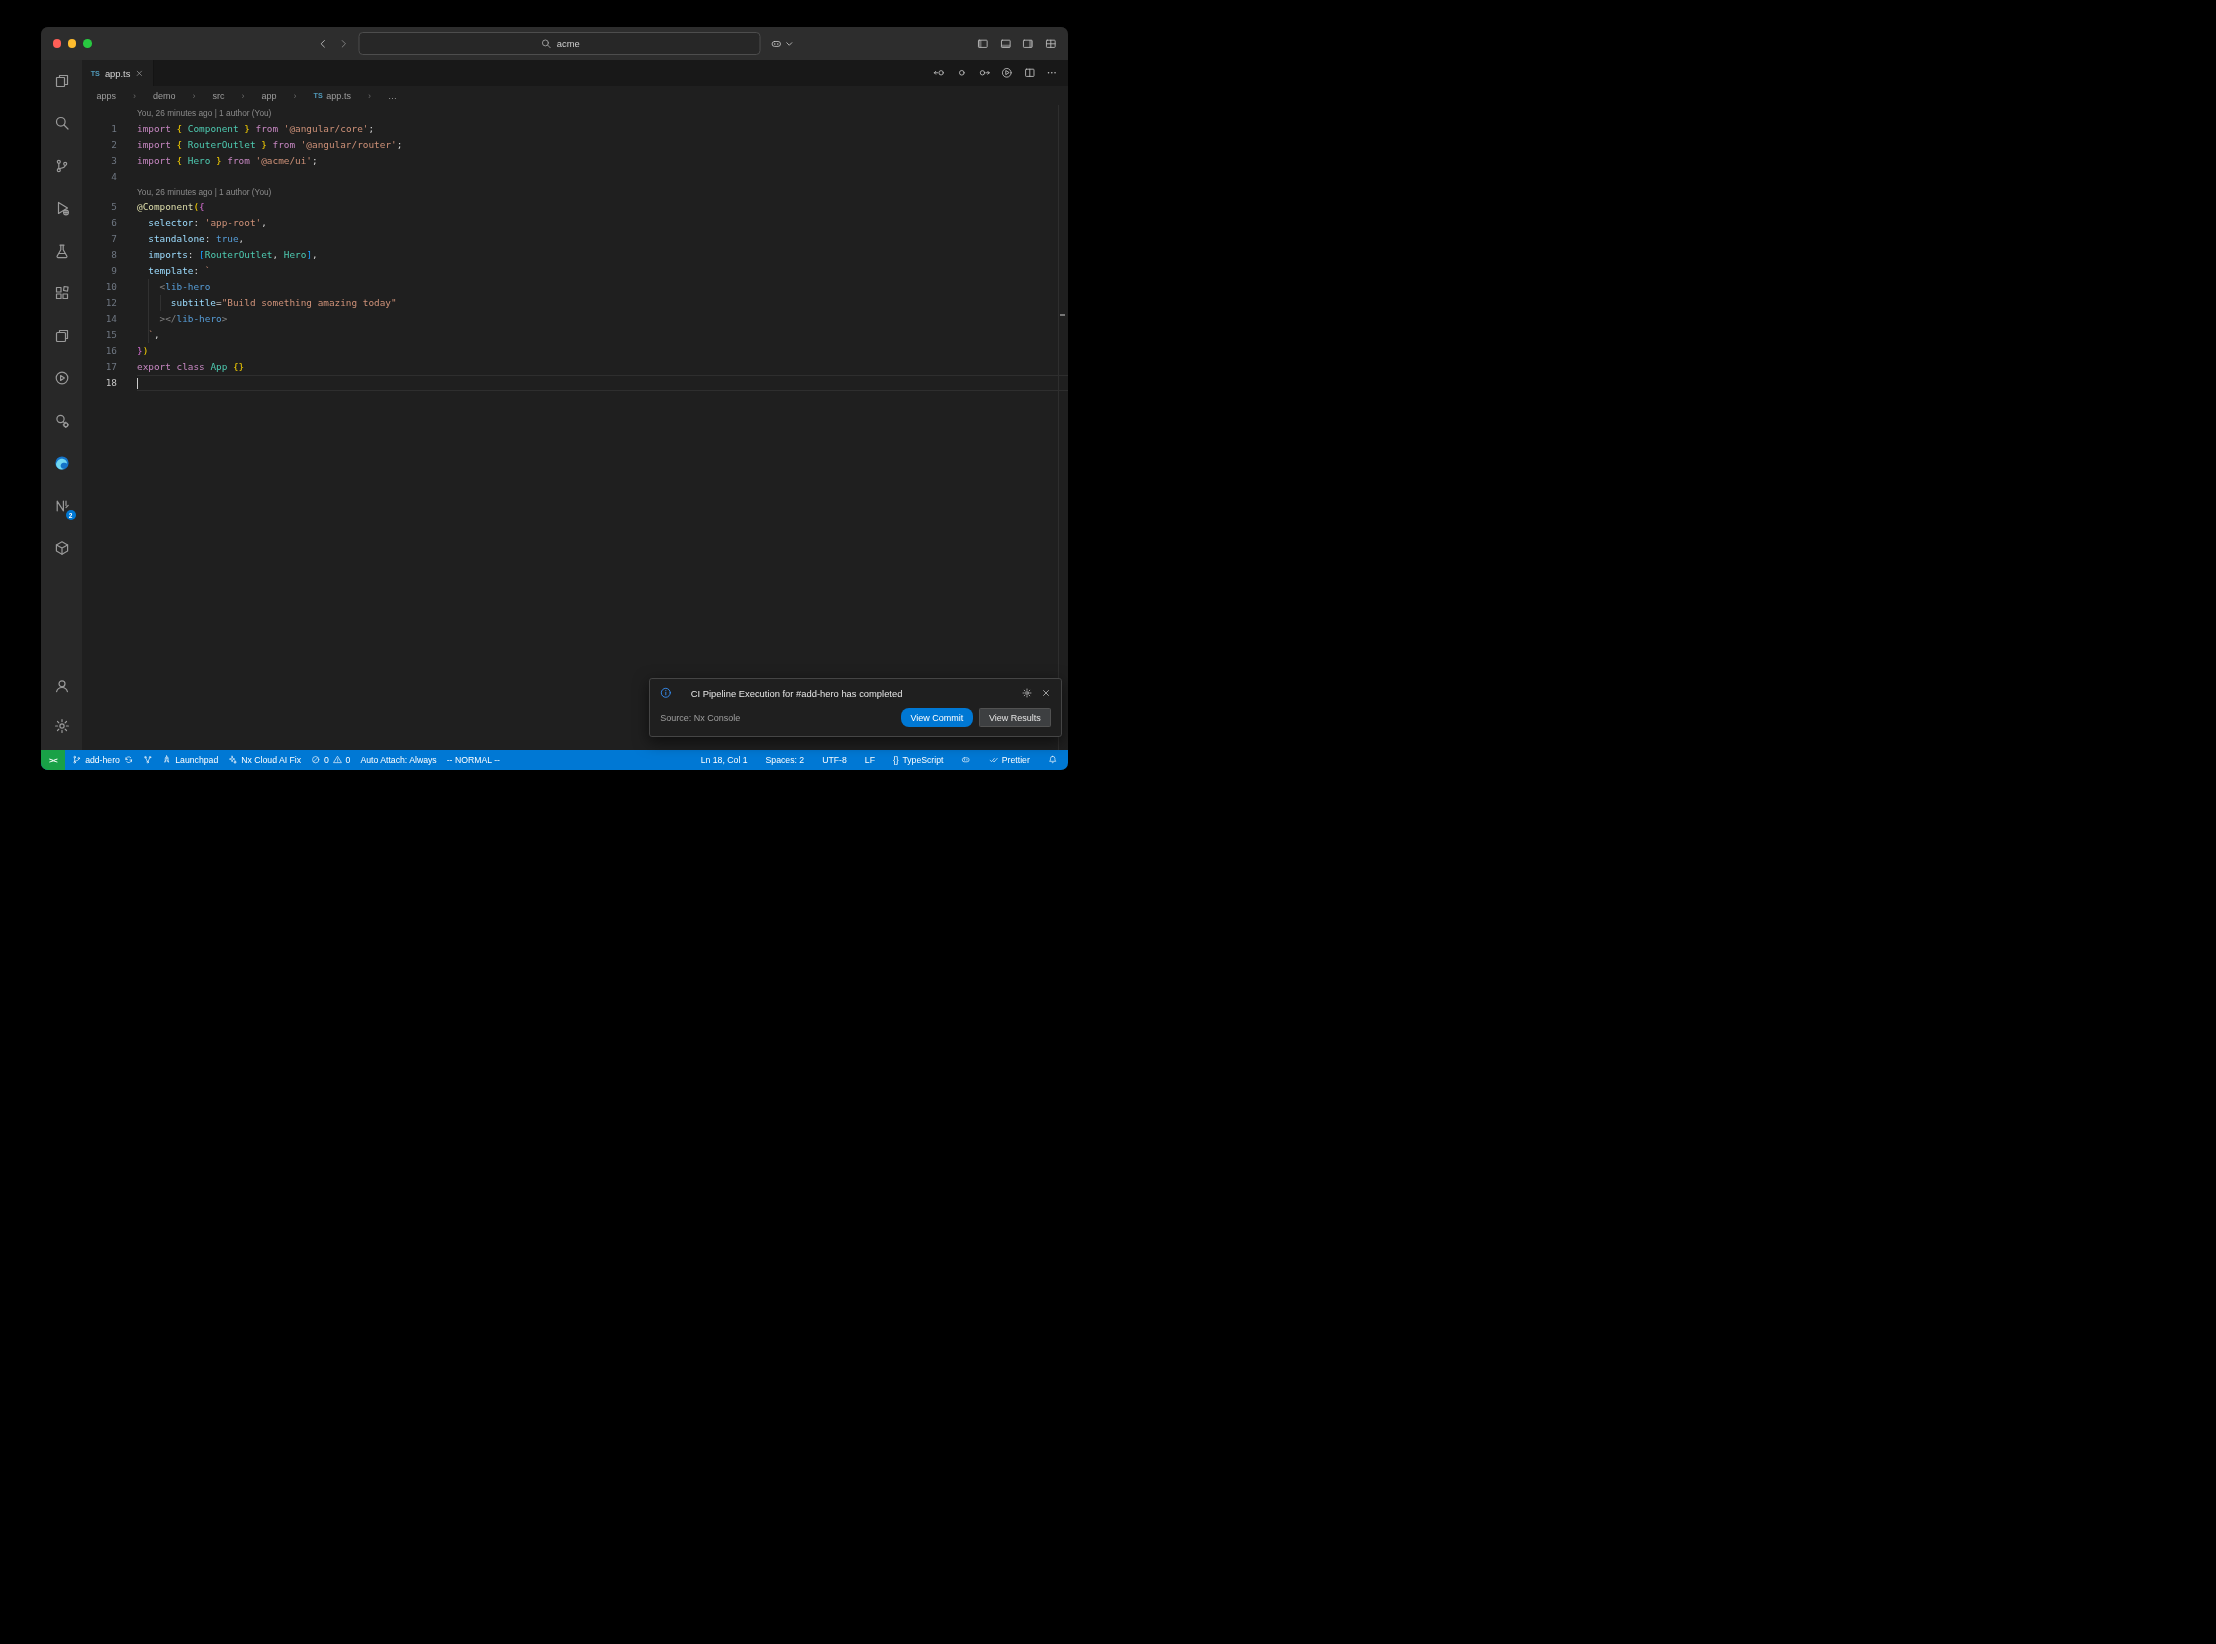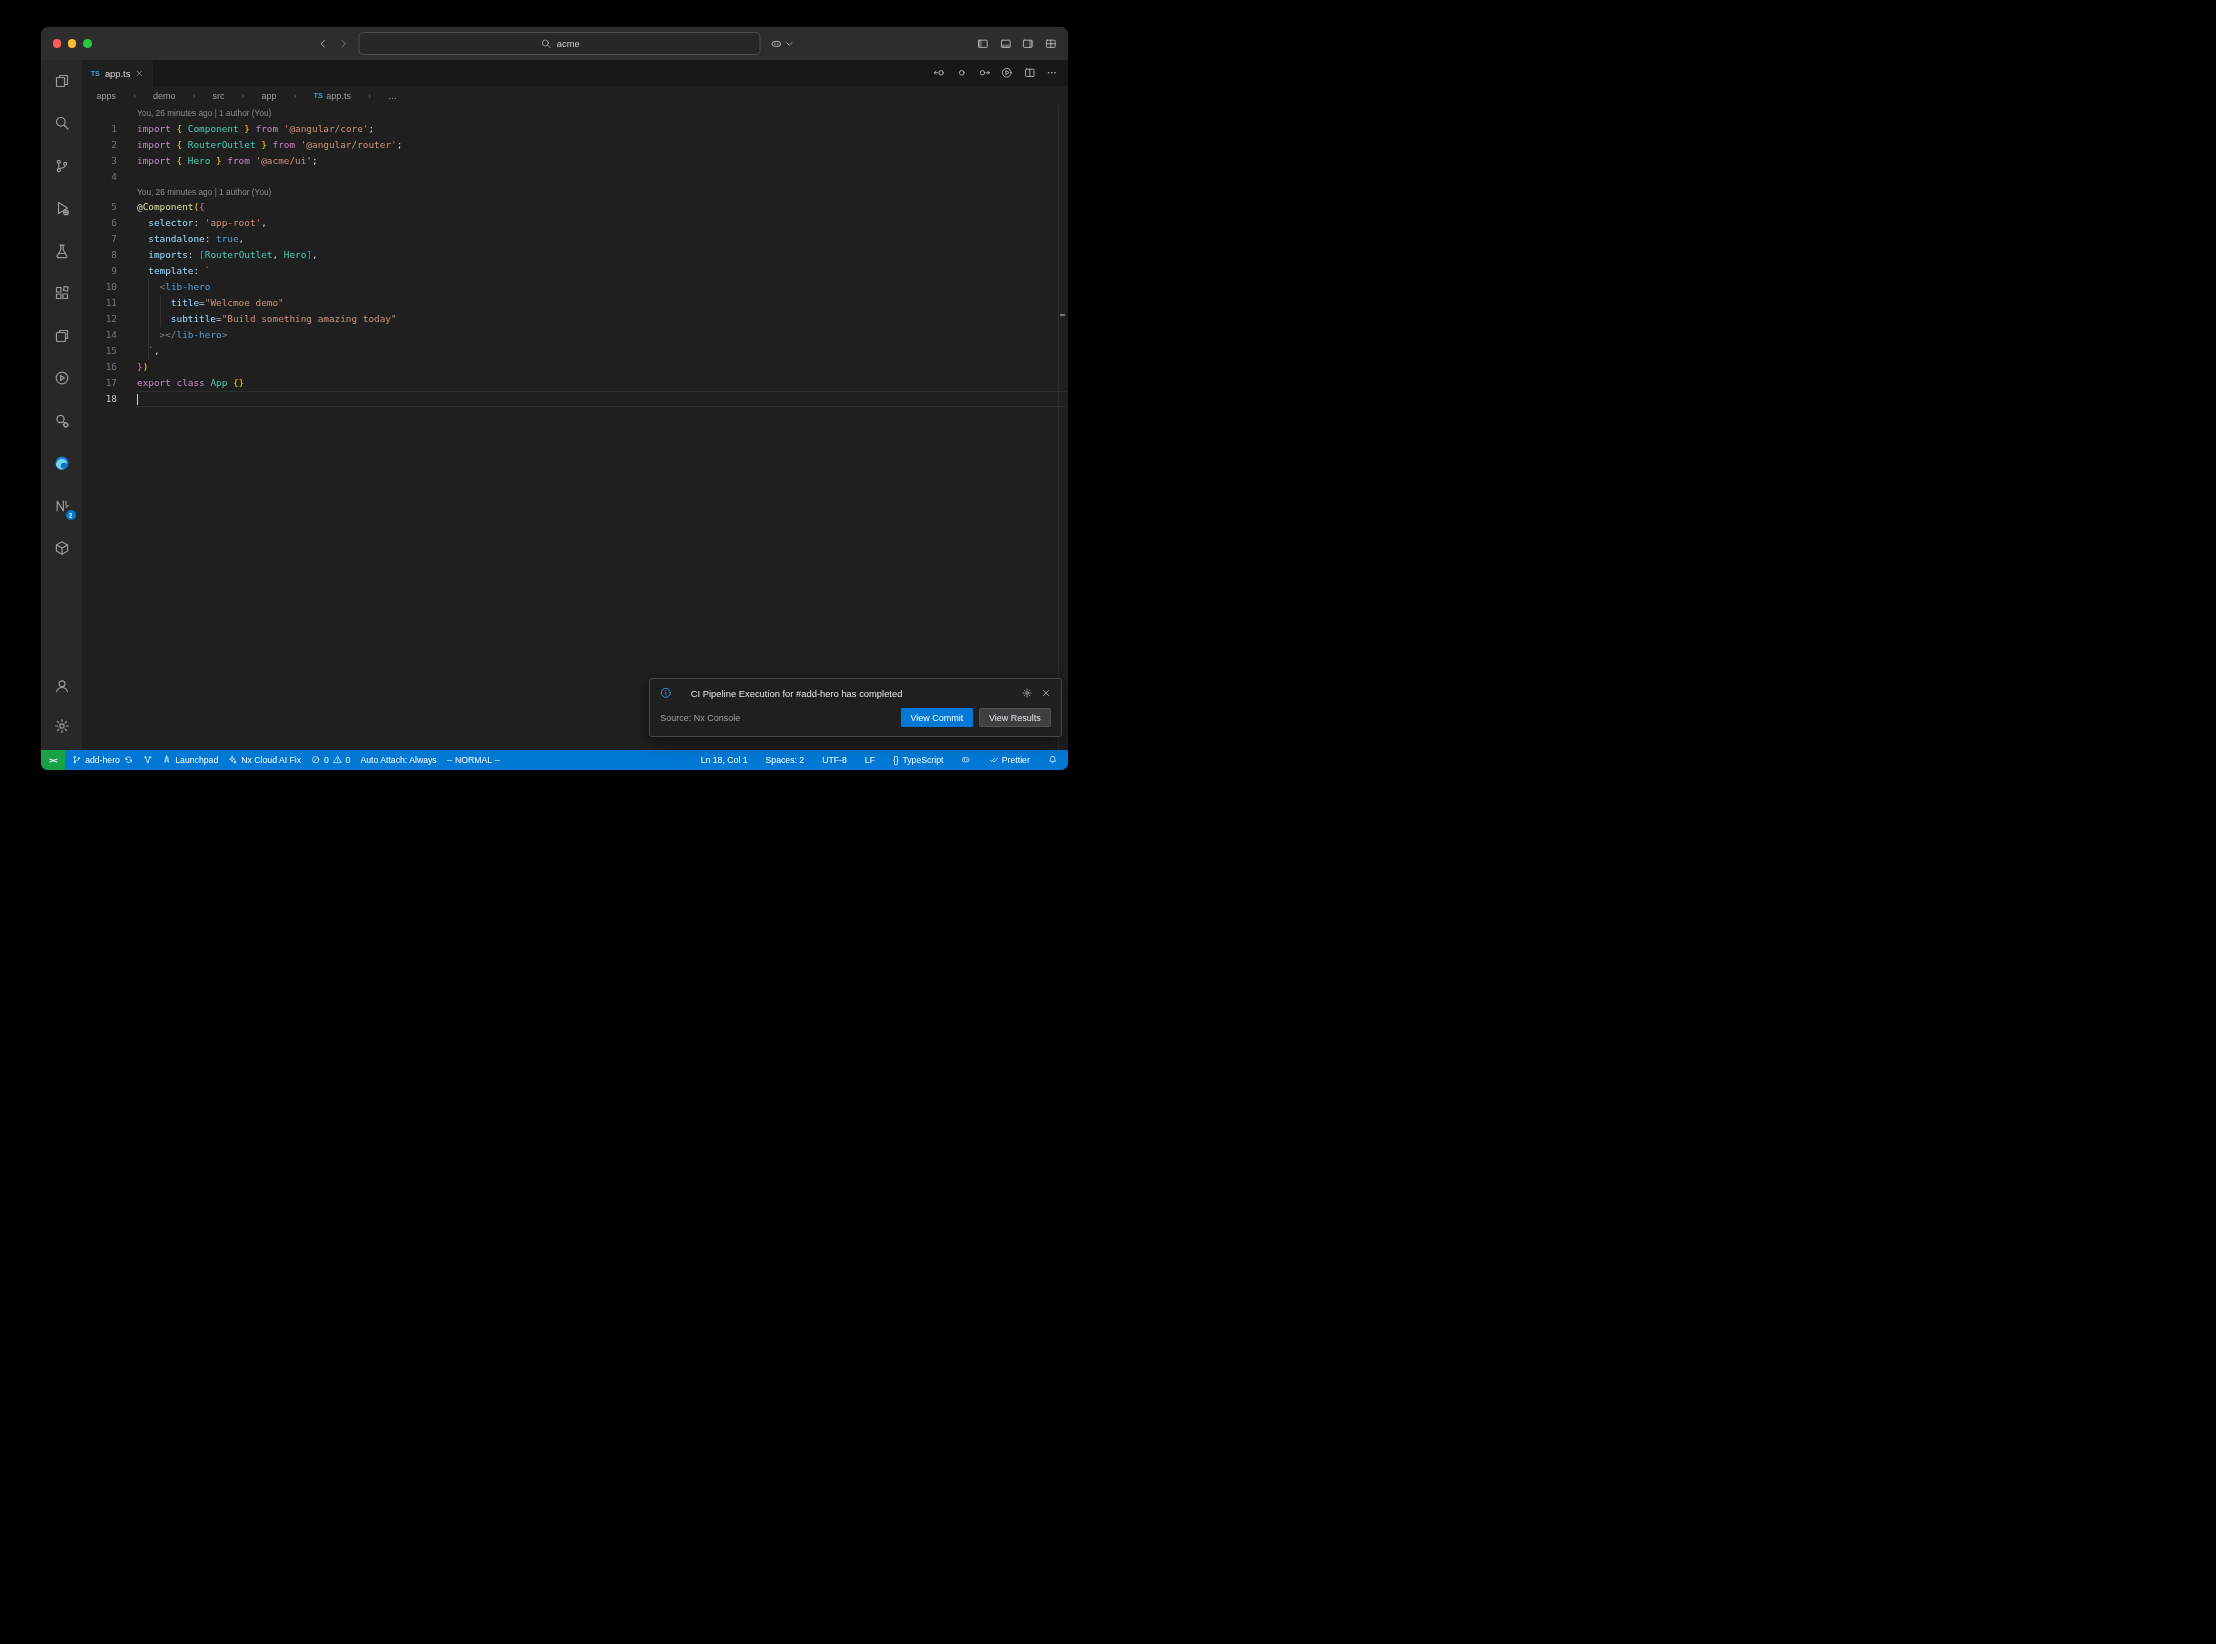--- a/index.html
+++ b/index.html
@@ -83,21 +83,21 @@
     padding:8.7px 10px;display:flex;flex-direction:column;gap:9.4px;z-index:5;}
   .notif-head{display:flex;align-items:center;gap:19px;}
   .notif-head .info{color:var(--info_icon,#3794ff);}
   .notif-title{flex:1;font-size:9.4px;color:#e6e6e6;}
   .notif-icons{display:flex;align-items:center;gap:9.4px;color:#c8c8c8;}
   .notif-icons svg{width:10px;height:10px;}
   .notif-foot{display:flex;align-items:center;}
   .notif-source{flex:1;font-size:9px;color:#9f9f9f;}
   .btn{height:19px;padding:0 9.4px;font-size:9px;border-radius:1.4px;display:flex;
     align-items:center;border:none;font-family:inherit;}
-  .btn.primary{background:var(--primary_button_bg,#0078d4);color:#fff;}
+  .btn.primary{background:var(--primary_button_bg,#0078d4);color:#fff;border-radius:8px;}
   .btn.secondary{background:#3d3f41;color:#e4e4e4;margin-left:5.8px;border:0.7px solid #525252;}
 </style>
 </head>
 <body>
 
 <div class="window">
 
   <div class="titlebar">
     <div class="traffic">
       <span class="dot r"></span>
@@ -403,21 +403,20 @@
             <div class="row"><span class="gutter">2</span><span class="linetext"><span class="tk-kw">import </span><span class="tk-b1">{ </span><span class="tk-cls">RouterOutlet</span><span class="tk-b1"> }</span><span class="tk-kw"> from </span><span class="tk-str">'@angular/router'</span><span class="tk-pln">;</span></span></div>
             <div class="row"><span class="gutter">3</span><span class="linetext"><span class="tk-kw">import </span><span class="tk-b1">{ </span><span class="tk-cls">Hero</span><span class="tk-b1"> }</span><span class="tk-kw"> from </span><span class="tk-str">'@acme/ui'</span><span class="tk-pln">;</span></span></div>
             <div class="row"><span class="gutter">4</span><span class="linetext"></span></div>
             <div class="row lens"><span class="gutter"></span><span class="linetext">You, 26 minutes ago | 1 author (You)</span></div>
             <div class="row"><span class="gutter">5</span><span class="linetext"><span class="tk-dec">@Component</span><span class="tk-b1">(</span><span class="tk-b2">{</span></span></div>
             <div class="row"><span class="gutter">6</span><span class="linetext"><span class="tk-prop">  selector</span><span class="tk-pln">: </span><span class="tk-str">'app-root'</span><span class="tk-pln">,</span></span></div>
             <div class="row"><span class="gutter">7</span><span class="linetext"><span class="tk-prop">  standalone</span><span class="tk-pln">: </span><span class="tk-bool">true</span><span class="tk-pln">,</span></span></div>
             <div class="row"><span class="gutter">8</span><span class="linetext"><span class="tk-prop">  imports</span><span class="tk-pln">: </span><span class="tk-b3">[</span><span class="tk-cls">RouterOutlet</span><span class="tk-pln">, </span><span class="tk-cls">Hero</span><span class="tk-b3">]</span><span class="tk-pln">,</span></span></div>
             <div class="row"><span class="gutter">9</span><span class="linetext"><span class="tk-prop">  template</span><span class="tk-pln">: </span><span class="tk-str">`</span></span></div>
             <div class="row"><span class="gutter">10</span><span class="linetext"><span class="guide" style="left: 2ch;"></span><span class="tk-pct">    &lt;</span><span class="tk-tag">lib-hero</span></span></div>
-            <div class="row"><span class="gutter">11</span><span class="linetext"><span class="guide" style="left: 2ch;"></span><span class="guide" style="left: 4ch;"></span><span class="tk-attr">      title</span><span class="tk-pln">=</span><span class="tk-str">"Welcmoe demo"</span></span></div>
             <div class="row"><span class="gutter">12</span><span class="linetext"><span class="guide" style="left: 2ch;"></span><span class="guide" style="left: 4ch;"></span><span class="tk-attr">      subtitle</span><span class="tk-pln">=</span><span class="tk-str">"Build something amazing today"</span></span></div>
             <div class="row"><span class="gutter">14</span><span class="linetext"><span class="guide" style="left: 2ch;"></span><span class="tk-pct">    &gt;&lt;/</span><span class="tk-tag">lib-hero</span><span class="tk-pct">&gt;</span></span></div>
             <div class="row"><span class="gutter">15</span><span class="linetext"><span class="guide" style="left: 2ch;"></span><span class="tk-str">  `</span><span class="tk-pln">,</span></span></div>
             <div class="row"><span class="gutter">16</span><span class="linetext"><span class="tk-b2">}</span><span class="tk-b1">)</span></span></div>
             <div class="row"><span class="gutter">17</span><span class="linetext"><span class="tk-kw">export class </span><span class="tk-cls">App </span><span class="tk-b1">{}</span></span></div>
             <div class="row current"><span class="gutter">18</span><span class="linetext"><span class="cursor"></span></span></div>
           </div>
         <div class="scroll-line"></div>
         <div class="ruler-marker"></div>
       </div>

